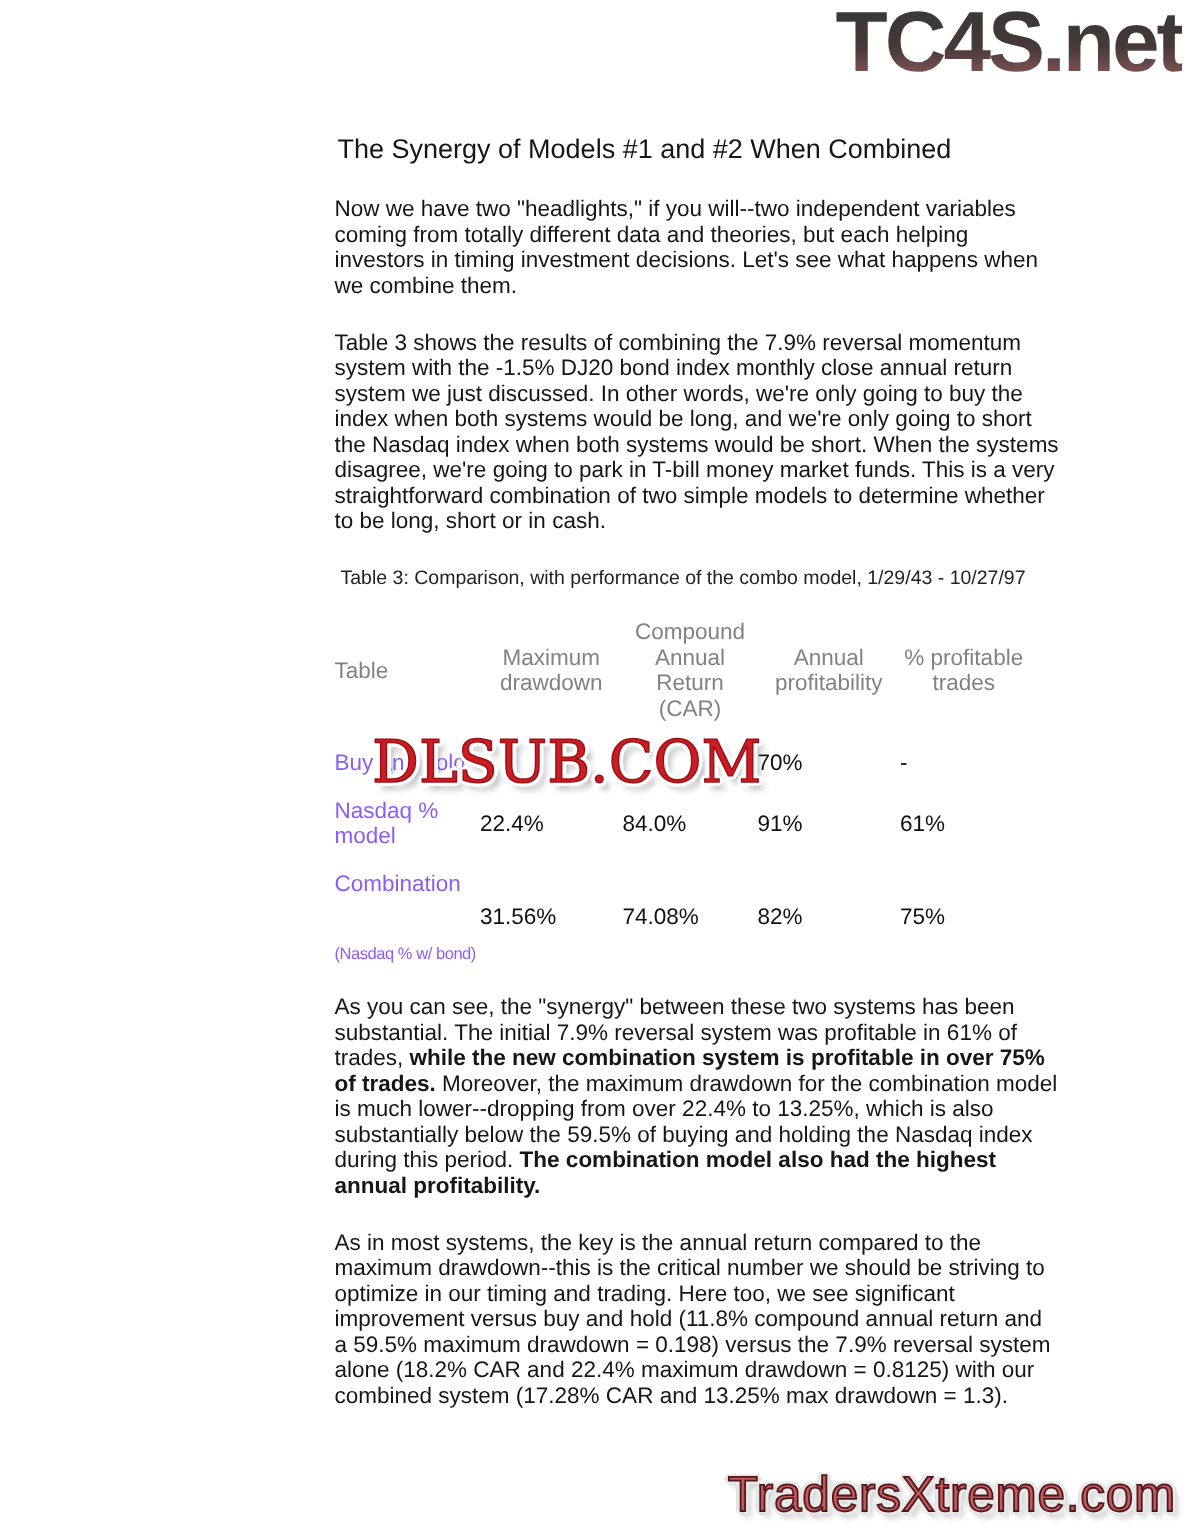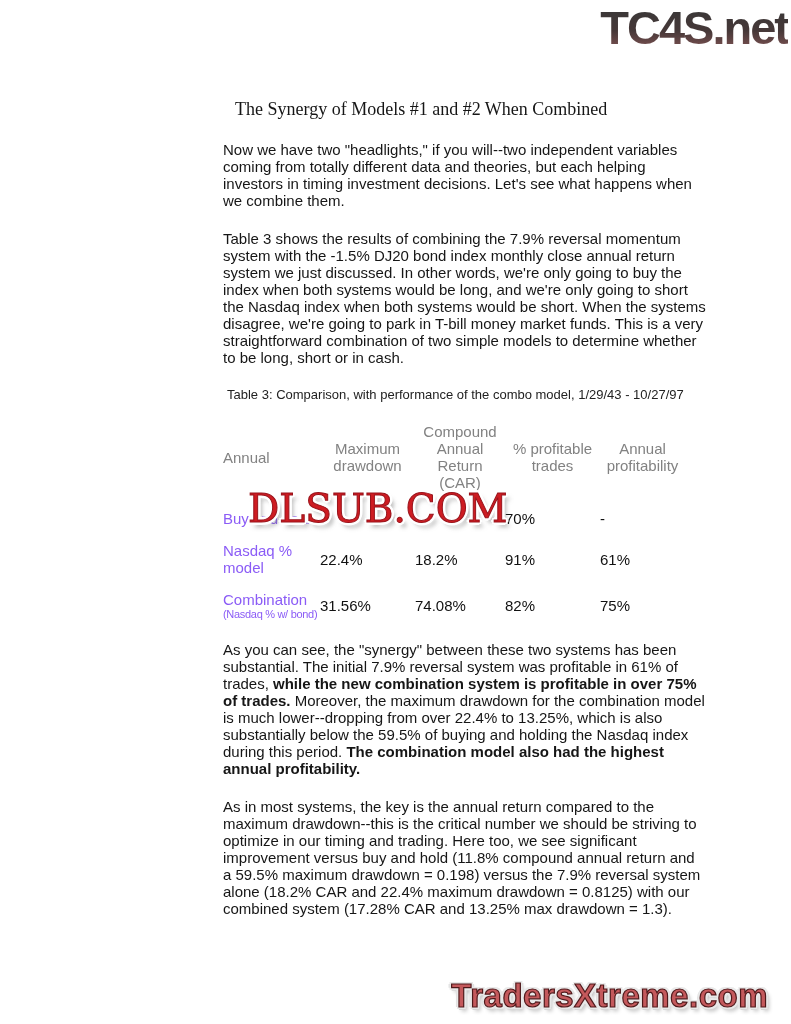--- a/index.html
+++ b/index.html
@@ -4,70 +4,70 @@
 <style>
   html,body { margin:0; padding:0; }
   body {
     width:791px; height:1024px; background:#ffffff; position:relative;
     overflow:hidden; font-family:"Liberation Sans", sans-serif; color:#111;
   }
 
   
   .top-logo {
     position:absolute; top:0px; right:3px;
-    font-size:47px; font-weight:bold; letter-spacing:-2px; line-height:56px;
+    font-size:57px; font-weight:bold; letter-spacing:-2px; line-height:56px;
     color:#4a3a3a; text-decoration:none; cursor:pointer;
   }
   @supports ((-webkit-background-clip:text) or (background-clip:text)) {
     .top-logo {
       background:linear-gradient(180deg,#383838 10%,#463838 55%,#7c5252 88%, #8a6060 100%);
       -webkit-background-clip:text; background-clip:text; color:transparent;
     }
   }
 
   .content { position:absolute; left:223px; top:86px; width:484px; }
-  h1.title { font-size:18px; font-weight:normal; margin:12px; line-height:22px; color:#161616;font-family:Liberation Serif, serif; }
+  h1.title { font-size:18px; font-weight:normal; margin:2px; line-height:22px; color:#161616; }
   p.para { font-size:15px; line-height:17px; margin:21px 0 0 0; color:#161616; }
   p.para b { font-weight:bold; }
 
   .caption { font-size:13px; line-height:16px; margin:21px 0 16px 4px; color:#222; }
 
   .tbl { margin-top:8px; }
   .tr {
     display:grid; grid-template-columns:97px 95px 90px 95px 85px;
     align-items:center;
   }
   .tr.head { margin-top:0; }
   .th {
     color:#828282; font-weight:normal; font-size:15px; line-height:17px;
     text-align:center; padding:4px 0;
   }
   .th.first { text-align:left; }
   .tr.body { margin-top:15px; }
   .rlabel { font-weight:normal; font-size:15px; line-height:17px; color:#8b5cf6; }
-  .rlabel .sub { display:block; font-size:11px; line-height:12px; letter-spacing:-0.3px; }
+  .rlabel .sub { display:block; font-size:11px; line-height:12px; letter-spacing:-0.3px;margin-top:32px; }
   .val { text-align:left; font-size:15px; color:#111; }
 
   
   .watermark {
     position:absolute; left:248px; top:486px; z-index:5;
     font-family:"DejaVu Serif", serif; font-weight:normal;
     font-size:39px; line-height:46px; letter-spacing:0px;
     color:#ce1c22; cursor:pointer;
     -webkit-text-stroke:1px #97121a;
     text-shadow:
       -2px -2px 0 #fff, 2px -2px 0 #fff, -2px 2px 0 #fff, 2px 2px 0 #fff,
       -3px 0 0 #fff, 3px 0 0 #fff, 0 -3px 0 #fff, 0 3px 0 #fff,
       4px 5px 4px rgba(110,110,110,.55);
   }
 
   
   .bottom-logo {
-    position:absolute; top:977px; right:23px;
-    font-size:33px; font-weight:bold; letter-spacing:0.5px; line-height:38px;
+    position:absolute; top:977px; right:7px;
+    font-size:33px; font-weight:normal; letter-spacing:0.5px; line-height:38px;
     color:#c4595c; cursor:pointer;
     -webkit-text-stroke:1.2px #4e181a;
     text-shadow:
       -2px -2px 0 #e9e9e9, 2px -2px 0 #e9e9e9, -2px 2px 0 #e9e9e9, 2px 2px 0 #e9e9e9,
       -3px 0 0 #e0e0e0, 3px 0 0 #e0e0e0, 0 3px 0 #d8d8d8,
       3px 4px 4px rgba(0,0,0,.3);
   }
 </style>
 </head>
 <body>
@@ -77,39 +77,39 @@
 <div class="content">
   <h1 class="title">The Synergy of Models #1 and #2 When Combined</h1>
 
   <p class="para"><span>Now we have two "headlights," if you will--two independent variables coming from totally different data and theories, but each helping investors in timing investment decisions. Let's see what happens when we combine them.</span></p>
   <p class="para"><span>Table 3 shows the results of combining the 7.9% reversal momentum system with the -1.5% DJ20 bond index monthly close annual return system we just discussed. In other words, we're only going to buy the index when both systems would be long, and we're only going to short the Nasdaq index when both systems would be short. When the systems disagree, we're going to park in T-bill money market funds. This is a very straightforward combination of two simple models to determine whether to be long, short or in cash.</span></p>
 
   <div class="caption">Table 3: Comparison, with performance of the combo model, 1/29/43 - 10/27/97</div>
 
   <div class="tbl">
     <div class="tr head">
-      <div class="th first" style="color: rgb(130, 130, 130);">Annual</div>
+      <div class="th first" style="color: rgb(130, 130, 130);">Table</div>
       <div class="th" style="color: rgb(130, 130, 130);">Maximum drawdown</div>
       <div class="th" style="color: rgb(130, 130, 130);">Compound Annual Return (CAR)</div>
+      <div class="th" style="color: rgb(130, 130, 130);">Annual profitability</div>
       <div class="th" style="color: rgb(130, 130, 130);">% profitable trades</div>
-      <div class="th" style="color: rgb(130, 130, 130);">Annual profitability</div>
     </div>
 
     <div class="tr body">
       <div class="rlabel">Buy and hold</div>
       <div class="val"></div>
       <div class="val"></div>
       <div class="val">70%</div>
       <div class="val">-</div>
     </div>
 
     <div class="tr body">
       <div class="rlabel">Nasdaq % model</div>
       <div class="val">22.4%</div>
-      <div class="val">18.2%</div>
+      <div class="val">84.0%</div>
       <div class="val">91%</div>
       <div class="val">61%</div>
     </div>
 
     <div class="tr body">
       <div class="rlabel">
         <span>Combination</span>
         <span class="sub">(Nasdaq % w/ bond)</span>
       </div>
       <div class="val">31.56%</div>

